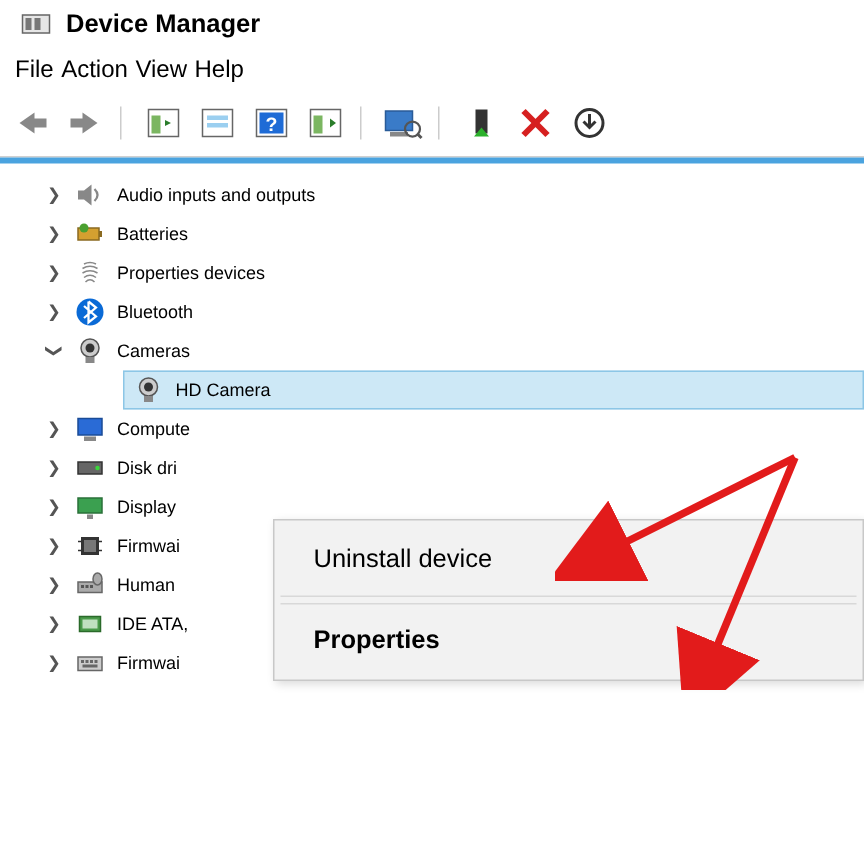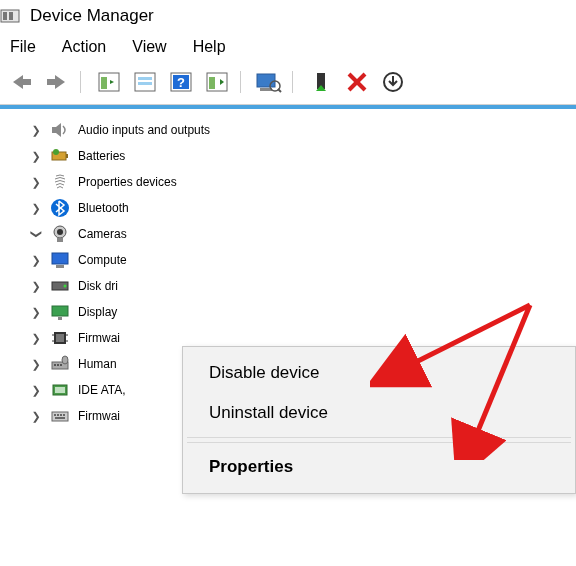--- a/index.html
+++ b/index.html
@@ -11,31 +11,32 @@
     background: #fff;
     color: #000;
     width: 576px;
     height: 566px;
     overflow: hidden;
     position: relative;
   }
   .titlebar {
     display: flex;
     align-items: center;
-    padding: 6px 0;
+    padding: 6px 14px;
     gap: 10px;
+    font-weight: bold;
   }
   .title-icon {
     width: 20px; height: 20px;
     display: inline-flex; align-items: center; justify-content: center;
   }
   .title-text { font-size: 17px; }
   .menubar {
     display: flex;
-    gap: 26px;
+    gap: 5px;
     padding: 6px 10px 8px 10px;
   }
   .menubar span { font-size: 16px; }
   .toolbar {
     display: flex;
     align-items: center;
     gap: 6px;
     padding: 4px 6px 8px 6px;
     border-bottom: 1px solid #d0d0d0;
   }
@@ -257,20 +258,30 @@
     <span class="node-icon">
       <svg width="20" height="20" viewBox="0 0 20 20">
           <circle cx="10" cy="8" r="6" fill="#ccc" stroke="#555"></circle>
           <circle cx="10" cy="8" r="3" fill="#333"></circle>
           <rect x="7" y="14" width="6" height="4" fill="#888"></rect>
         </svg>
     </span>
     <span class="node-label">Cameras</span>
   </div>
 
+  <div class="child-node selected">
+    <span class="node-icon">
+      <svg width="20" height="20" viewBox="0 0 20 20">
+          <circle cx="10" cy="8" r="6" fill="#ccc" stroke="#555"></circle>
+          <circle cx="10" cy="8" r="3" fill="#333"></circle>
+          <rect x="7" y="14" width="6" height="4" fill="#888"></rect>
+        </svg>
+    </span>
+    <span class="node-label">HD Camera</span>
+  </div>
 
   <div class="node">
     <span class="expander">❯</span>
     <span class="node-icon">
       <svg width="20" height="20" viewBox="0 0 20 20">
           <rect x="2" y="3" width="16" height="11" fill="#2a6bd6" stroke="#1a4b96"></rect>
           <rect x="6" y="15" width="8" height="3" fill="#888"></rect>
         </svg>
     </span>
     <span class="node-label">Compute</span>
@@ -349,21 +360,20 @@
           <rect x="13" y="8" width="2" height="2" fill="#666"></rect>
           <rect x="5" y="11" width="10" height="2" fill="#666"></rect>
         </svg>
     </span>
     <span class="node-label">Firmwai</span>
   </div>
 
 </div>
 
 <div class="ctx-menu">
-  <div class="ctx-item">Disable device</div>
   <div class="ctx-item">Uninstall device</div>
   <div class="ctx-sep"></div>
   <div class="ctx-sep"></div>
   <div class="ctx-item ctx-bold">Properties</div>
 </div>
 
 <svg class="arrow-overlay" width="200" height="170">
   <defs>
     <marker id="ah" markerWidth="12" markerHeight="12" refX="2" refY="6" orient="auto">
       <path d="M0 0 L12 6 L0 12 Z" fill="#e21b1b"></path>

